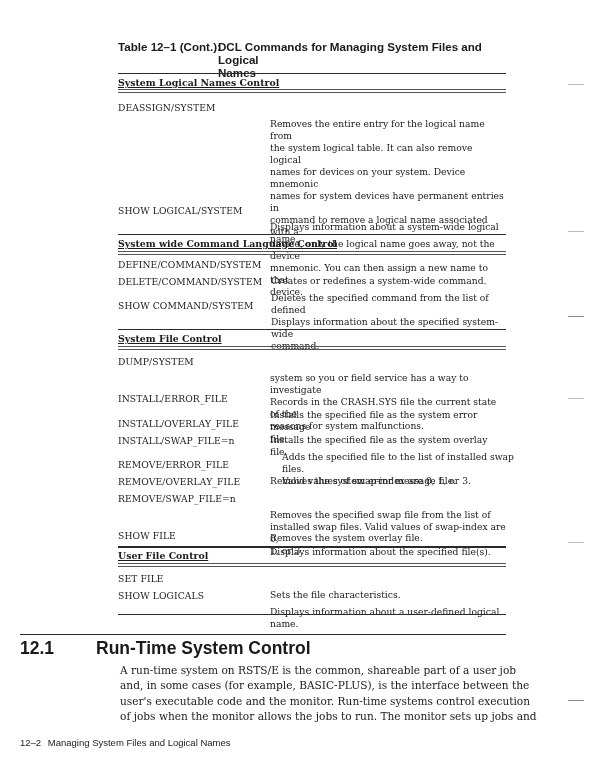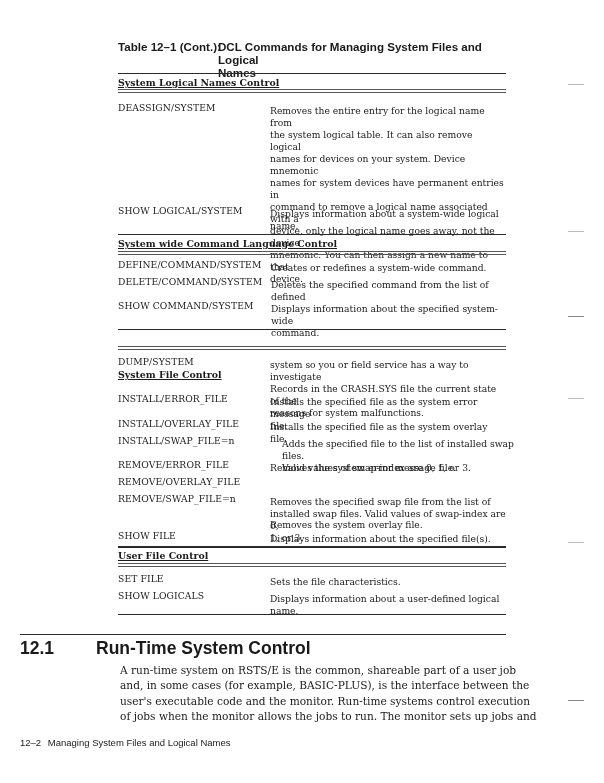--- a/index.html
+++ b/index.html
@@ -8,21 +8,21 @@
   .serif { font-family: "DejaVu Serif", serif; }
   .abs { position:absolute; }
   .caption { left:118px; top:40px; font-size:11.6px; font-weight:bold; line-height:13px; }
   .caption .lbl { position:absolute; left:0; top:0; white-space:nowrap; }
   .caption .ttl { position:absolute; left:100px; top:0; width:290px; }
   .rule { position:absolute; left:118px; width:388px; height:1px; background:#2a2a2a; }
   .rule.thin { background:#555; }
   .sechead { position:absolute; left:118px; width:388px; text-align:left; font-size:9.4px; font-weight:bold;text-decoration:underline; }
   .row { position:absolute; left:118px; width:388px; font-size:9.2px; line-height:12px; }
   .row .cmd { position:absolute; left:0; top:0; white-space:nowrap; letter-spacing:0.1px; }
-  .row .desc { position:absolute; top:3px; width:236px; }
+  .row .desc { position:absolute; top:16px; width:236px; }
   .heading { left:20px; top:638px; font-size:17.5px; font-weight:bold; }
   .heading .num { position:absolute; left:0; top:0; }
   .heading .txt { position:absolute; left:76px; top:0; white-space:nowrap; }
   .body { left:120px; top:663px; width:386px; font-size:10.6px; line-height:15.3px; }
   .body .ln { display:block; white-space:nowrap; }
   .footer { left:20px; top:737px; font-size:9.5px; white-space:nowrap; }
   .footer .pg { margin-right:4px; }
   .margin-mark { position:absolute; left:568px; width:16px; height:1px; background:#bbb; }
 </style>
 </head>
@@ -81,21 +81,21 @@
 </div>
 <div class="row serif" style="top:300px;">
   <span class="cmd">SHOW COMMAND/SYSTEM</span>
   <div class="desc" style="left:153px;">
     <div>Displays information about the specified system-wide</div>
     <div>command.</div>
   </div>
 </div>
 
 <div class="rule" style="top:329px;"></div>
-<div class="sechead serif" style="top:333px;margin-top:36px;">System File Control</div>
+<div class="sechead serif" style="top:333px;">System File Control</div>
 <div class="rule thin" style="top:346px;"></div>
 <div class="rule thin" style="top:349px;"></div>
 
 <div class="row serif" style="top:356px;">
   <span class="cmd">DUMP/SYSTEM</span>
   <div class="desc" style="left:152px;">
     <div>system so you or field service has a way to investigate</div>
     <div>Records in the CRASH.SYS file the current state of the</div>
     <div>reasons for system malfunctions.</div>
   </div>

